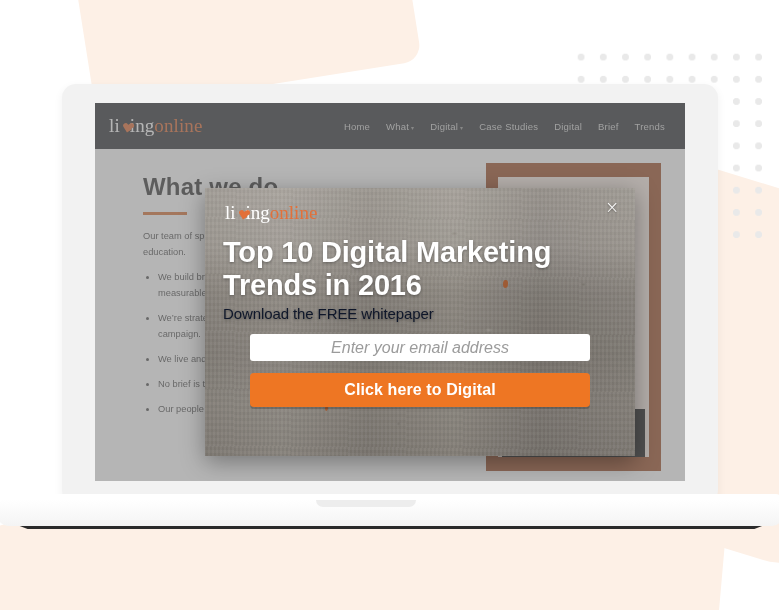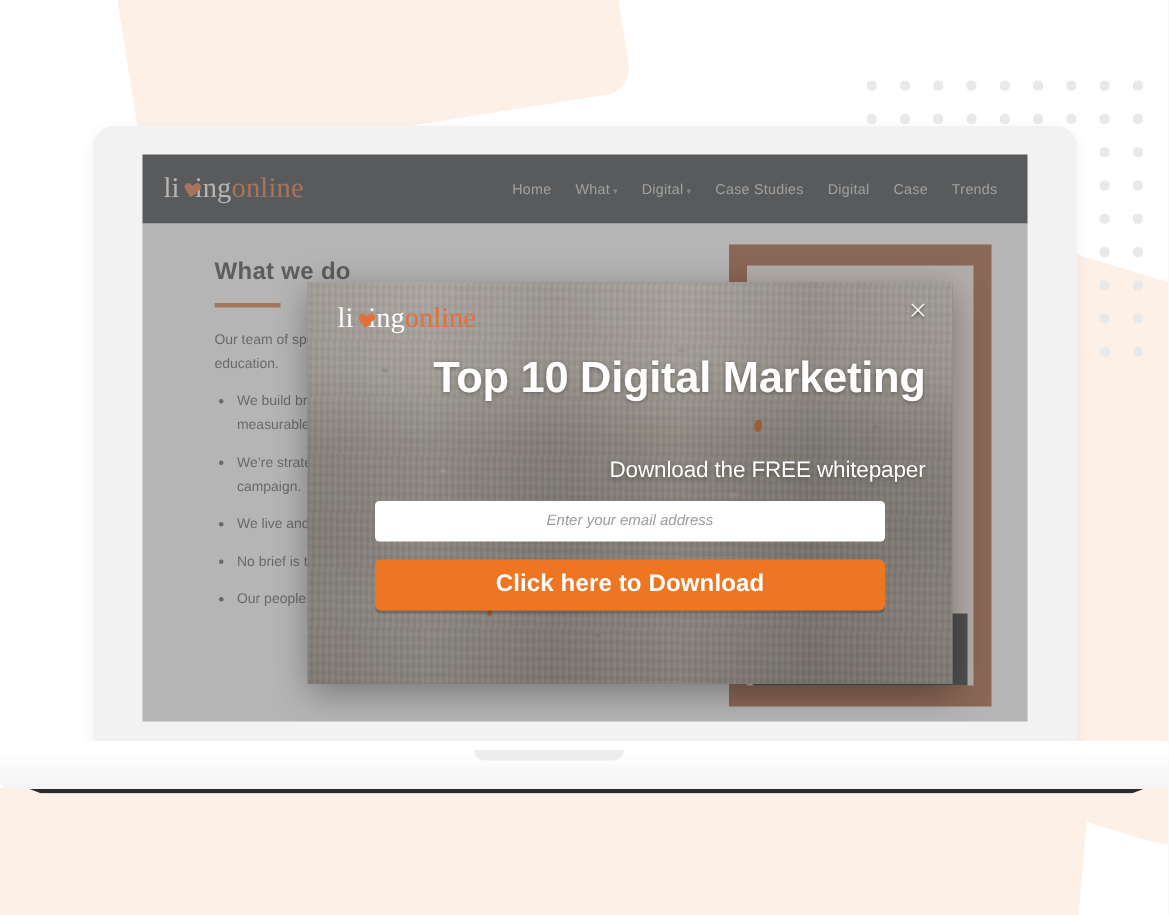--- a/index.html
+++ b/index.html
@@ -83,21 +83,21 @@
     background:#e2703a;border-radius:2.8px 2.8px 0 0;
   }
   .logo .heart:before{left:3.6px;top:0;}
   .logo .heart:after{left:0;top:0;transform:rotate(90deg);transform-origin:100% 100%;}
   .nav{margin-left:auto;display:flex;gap:16px;padding-right:6px;}
   .nav a{color:#d2d2d2;font-size:9.5px;text-decoration:none;white-space:nowrap;letter-spacing:.2px;}
   .caret{font-size:6px;color:#9a9a9a;margin-left:2px;}
 
   .page{position:absolute;left:0;top:46px;right:0;bottom:0;background:#ffffff;}
   .content{position:absolute;left:48px;top:24px;width:330px;}
-  h1.title{margin:0;font-size:16px;color:#3c3c3c;font-weight:600;letter-spacing:.2px;}
+  h1.title{margin:0;font-size:24px;color:#3c3c3c;font-weight:600;letter-spacing:.2px;}
   .rule{width:44px;height:2.6px;background:#d9773c;margin:11px 0 13px;}
   .para{font-size:9.3px;line-height:16px;color:#555;margin:0 0 9px;}
   .para a{color:#4e82b4;text-decoration:none;}
   ul.bullets{margin:6px 0 0;padding-left:15px;}
   ul.bullets li{font-size:9.3px;line-height:16px;color:#555;margin-bottom:9px;}
 
   .sidecol{
     position:absolute;right:24px;top:14px;width:175px;bottom:10px;
     background:#a0522d;
   }
@@ -168,34 +168,34 @@
   .m-logo .heart:after{left:0;top:0;transform:rotate(90deg);transform-origin:100% 100%;}
 
   .close{
     position:absolute;right:13px;top:9px;width:20px;height:20px;color:#fff;
     font-size:17px;line-height:20px;text-align:center;cursor:pointer;
     font-family:"DejaVu Sans", sans-serif;font-weight:300;
     text-shadow:0 1px 2px rgba(0,0,0,.4);
   }
 
   .headline{
-    position:absolute;left:18px;right:18px;top:48px;text-align:right;
+    position:absolute;left:18px;right:18px;top:48px;text-align:left;
     color:#ffffff;font-size:29px;line-height:33px;font-weight:700;
     letter-spacing:-.2px;text-shadow:0 1px 3px rgba(0,0,0,.35);
   }
   .sub{
-    position:absolute;left:18px;right:18px;top:117px;text-align:right;
-    color:#ffffff;font-size:15px;font-weight:400;letter-spacing:-.1px;
+    position:absolute;left:18px;right:18px;top:117px;text-align:left;
+    color:#0f172a;font-size:15px;font-weight:400;letter-spacing:-.1px;
     text-shadow:0 1px 3px rgba(0,0,0,.35);
   }
 
   .email{
     position:absolute;left:45px;top:146px;width:340px;height:27px;box-sizing:border-box;
     border:0;border-radius:3px;background:#ffffff;
-    text-align:center;font-size:10px;color:#3a3a3a;
+    text-align:center;font-size:16px;color:#3a3a3a;
     font-family:"Liberation Sans", sans-serif;outline:none;
   }
   .email::placeholder{color:#9b9b9b;font-style:italic;}
   .cta{
     position:absolute;left:45px;top:185px;width:340px;height:34px;box-sizing:border-box;
     border:0;border-radius:4px;background:#ee7623;color:#ffffff;
     font-size:16px;font-weight:700;letter-spacing:.1px;cursor:pointer;
     font-family:"Liberation Sans", sans-serif;
     box-shadow:0 2px 0 rgba(0,0,0,.18);
   }
@@ -218,21 +218,21 @@
       <div class="site">
 
         <div class="navbar">
           <div class="logo"><span class="w1">li</span><span class="heart"></span><span class="w1">ing</span><span class="w2">online</span></div>
           <div class="nav">
             <a href="#"><span>Home</span></a>
             <a href="#"><span>What</span><span class="caret">▾</span></a>
             <a href="#"><span>Digital</span><span class="caret">▾</span></a>
             <a href="#"><span>Case Studies</span></a>
             <a href="#"><span>Digital</span></a>
-            <a href="#"><span>Case</span></a>
+            <a href="#"><span>Brief</span></a>
             <a href="#"><span>Trends</span></a>
           </div>
         </div>
 
         <div class="page">
 
           <div class="sidecol">
             <div class="inner">
               <div class="txt">Digital is moving fast — keep up with the trends. Award‑winning strategy, creative and media, all under one roof.</div>
             </div>
@@ -271,26 +271,27 @@
             <div class="chip" style="left:298px;top:92px;"></div>
             <div class="chip" style="left:120px;top:218px;width:3px;height:5px;"></div>
           </div>
 
           <div class="m-logo"><span class="w1">li</span><span class="heart"></span><span class="w1">ing</span><span class="w2">online</span></div>
 
           <div class="close">×</div>
 
           <div class="headline">
             <div>Top 10 Digital Marketing</div>
+            <div>Trends in 2016</div>
           </div>
           <div class="sub">Download the FREE whitepaper</div>
 
           <input class="email" type="text" placeholder="Enter your email address" style="">
 
-          <button class="cta">Click here to Download</button>
+          <button class="cta">Click here to Digital</button>
         </div>
 
       </div>
     </div>
 
     <div class="foot"></div>
     <div class="base-shadow"></div>
     <div class="base"></div>
   </div>
 

